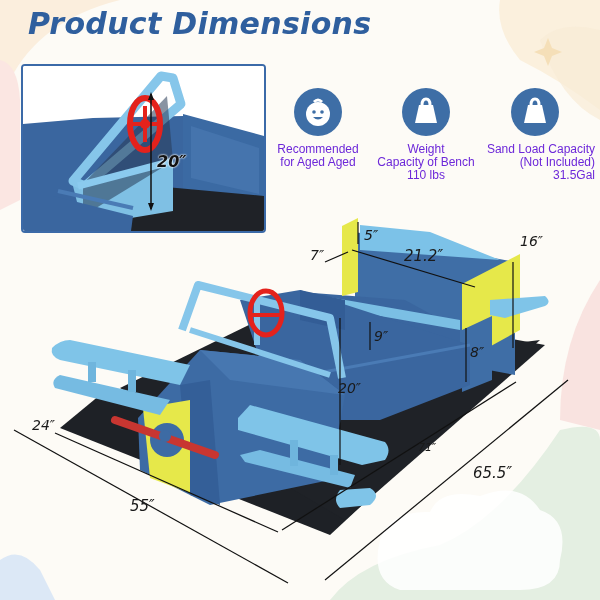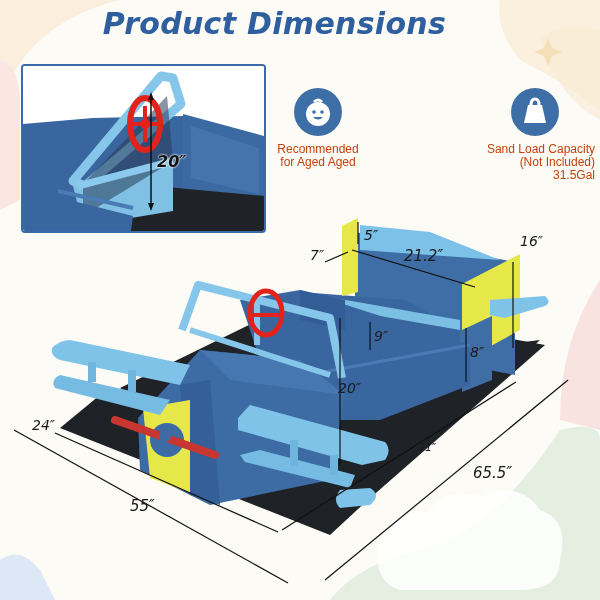--- a/index.html
+++ b/index.html
@@ -1,23 +1,23 @@
 <!DOCTYPE html>
 <html><head>
 <meta charset="utf-8">
 <style>
   html,body{margin:0;padding:0;}
   body{width:600px;height:600px;overflow:hidden;position:relative;background:#fdfbf6;font-family:"Liberation Sans",sans-serif;}
   .bg{position:absolute;left:0;top:0;width:600px;height:600px;}
-  .title{position:absolute;left:0;top:6px;width:549px;text-align:center;font-family:"DejaVu Sans",sans-serif;font-weight:bold;font-style:italic;font-size:30px;color:#2f5f9e;letter-spacing:0.3px;}
+  .title{position:absolute;left:0;top:6px;width:549px;font-family:"DejaVu Sans",sans-serif;font-weight:bold;font-style:italic;font-size:30px;color:#2f5f9e;letter-spacing:0.3px;padding-left:28px;}
   .inset{position:absolute;left:21px;top:64px;width:241px;height:165px;border:2px solid #3b6aa8;border-radius:4px;overflow:hidden;background:#fff;}
   .features{position:absolute;left:280px;top:88px;width:290px;height:100px;}
   .feat{position:absolute;top:0;width:120px;text-align:center;}
   .feat .circ{width:48px;height:48px;border-radius:50%;background:#3e6ea6;margin:0 auto;position:relative;}
-  .feat .txt{font-size:12px;line-height:13px;color:#c2410c;margin-top:7px;}
+  .feat .txt{font-size:12px;line-height:13px;color:#6d28d9;margin-top:7px;}
   .scene{position:absolute;left:0;top:0;width:600px;height:600px;}
   .dim{position:absolute;font-family:"DejaVu Sans",sans-serif;font-style:italic;color:#1a1a1a;}
 </style>
 </head>
 <body>
 
 <svg class="bg" viewBox="0 0 600 600">
   <path d="M0 0 L600 0 L600 600 L0 600 Z" fill="#fdfbf6"></path>
   <path d="M0 0 L120 0 Q40 20 10 80 L0 90 Z" fill="#fbeedd"></path>
   <path d="M500 0 L600 0 L600 110 Q560 80 520 60 Q495 30 500 0 Z" fill="#fbf0dd"></path>
@@ -61,20 +61,33 @@
         <circle cx="24" cy="26" r="12" fill="#fff"></circle>
         <path d="M20 14 Q24 10 28 14" stroke="#fff" stroke-width="3" fill="none"></path>
         <circle cx="20" cy="24" r="1.8" fill="#3e6ea6"></circle>
         <circle cx="28" cy="24" r="1.8" fill="#3e6ea6"></circle>
         <path d="M19 29 Q24 34 29 29 Z" fill="#3e6ea6"></path>
       </svg>
     </div>
     <div class="txt">
       <div>Recommended</div>
       <div>for Aged Aged</div>
+    </div>
+  </div>
+  <div class="feat" style="left:86px;">
+    <div class="circ">
+      <svg width="48" height="48" viewBox="0 0 48 48">
+        <path d="M20 17 Q20 11 24 11 Q28 11 28 17" stroke="#fff" stroke-width="3" fill="none"></path>
+        <path d="M17 17 L31 17 L35 35 L13 35 Z" fill="#fff"></path>
+      </svg>
+    </div>
+    <div class="txt">
+      <div>Weight</div>
+      <div>Capacity of Bench</div>
+      <div>110 lbs</div>
     </div>
   </div>
   <div class="feat" style="left:195px;text-align:right;">
     <div class="circ">
       <svg width="48" height="48" viewBox="0 0 48 48">
         <path d="M20 17 Q20 11 24 11 Q28 11 28 17" stroke="#fff" stroke-width="3" fill="none"></path>
         <path d="M17 17 L31 17 L35 35 L13 35 Z" fill="#fff"></path>
       </svg>
     </div>
     <div class="txt">

